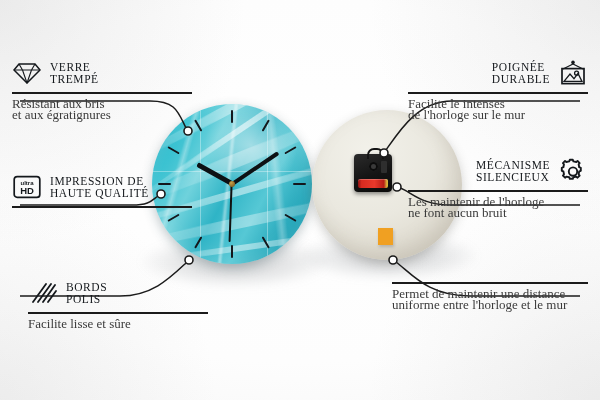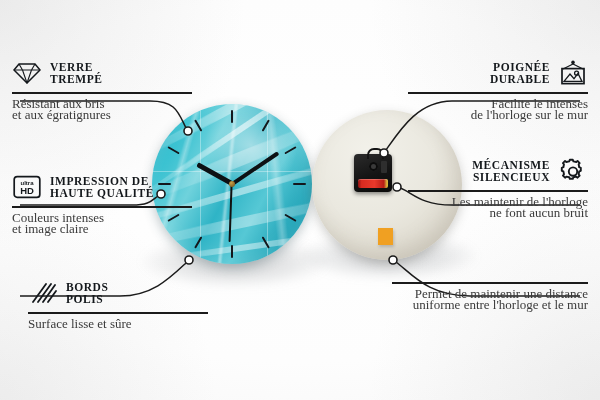--- a/index.html
+++ b/index.html
@@ -73,26 +73,26 @@
   #spacer{position:absolute;left:66px;top:118px;width:15px;height:17px;background:#f0a022;box-shadow:1px 2px 3px rgba(0,0,0,.18);}
 
   
   #wires{position:absolute;left:0;top:0;width:600px;height:400px;pointer-events:none;}
   #wires path{fill:none;stroke:#1b1b1b;stroke-width:1.5;}
   #wires circle{fill:#ffffff;stroke:#1b1b1b;stroke-width:1.6;}
 
   
   .feature{position:absolute;width:180px;}
   .feature.left{left:12px;text-align:left;}
-  .feature.right{right:12px;text-align:right;}
+  .feature.right{right:12px;}
   .fhead{display:flex;align-items:center;gap:8px;}
   .feature.right .fhead{flex-direction:row;justify-content:flex-end;}
   .ficon{flex:0 0 auto;width:30px;height:30px;display:flex;align-items:center;justify-content:center;color:#14181c;}
   .ftitle{
-    font-family:"Liberation Serif", serif;font-weight:700;
+    font-family:"Liberation Serif", serif;font-weight:400;
     font-size:11.5px;line-height:12.5px;letter-spacing:.55px;color:#14181c;
     text-transform:uppercase;white-space:pre-line;
   }
   .frule{height:1.6px;background:#1b1b1b;margin:4px 0 4px;}
   .fdesc{
     font-family:"Liberation Serif", serif;font-size:13px;line-height:11px;color:#3a3a3a;
     white-space:pre-line;
   }
   svg.ico{display:block;}
 </style>
@@ -196,36 +196,34 @@
         <svg class="ico" width="28" height="24" viewBox="0 0 28 24">
           <rect x="1.2" y="1.6" width="25.6" height="20.8" rx="3" fill="none" stroke="#14181c" stroke-width="1.7"></rect>
           <text x="14" y="10.4" text-anchor="middle" font-family="Liberation Sans, sans-serif" font-size="6" font-weight="700" fill="#14181c">ultra</text>
           <text x="14" y="19.4" text-anchor="middle" font-family="Liberation Sans, sans-serif" font-size="9.5" font-weight="700" fill="#14181c">HD</text>
         </svg>
       </span>
       <span class="ftitle">IMPRESSION DE
 HAUTE QUALITÉ</span>
     </div>
     <div class="frule"></div>
-    <div class="fdesc">Couleurs intenses
-et image claire</div>
   </div>
 
   <div class="feature left" style="top:278px;margin-left:16px;">
     <div class="fhead">
       <span class="ficon">
         <svg class="ico" width="28" height="24" viewBox="0 0 28 24">
           <path d="M4,21 L17,3 M9,21 L22,3 M14,21 L26,4 M19,21 L27,10" fill="none" stroke="#14181c" stroke-width="1.8" stroke-linecap="round"></path>
         </svg>
       </span>
       <span class="ftitle">BORDS
 POLIS</span>
     </div>
     <div class="frule"></div>
-    <div class="fdesc">Surface lisse et sûre</div>
+    <div class="fdesc">Facilite lisse et sûre</div>
   </div>
 
   <div class="feature right" style="top:58px;">
     <div class="fhead">
       <span class="ftitle">POIGNÉE
 DURABLE</span>
       <span class="ficon">
         <svg class="ico" width="30" height="26" viewBox="0 0 30 26">
           <circle cx="15" cy="2.4" r="1.8" fill="#14181c"></circle>
           <path d="M15,4 L5,9 M15,4 L25,9" stroke="#14181c" stroke-width="1.2" fill="none"></path>

